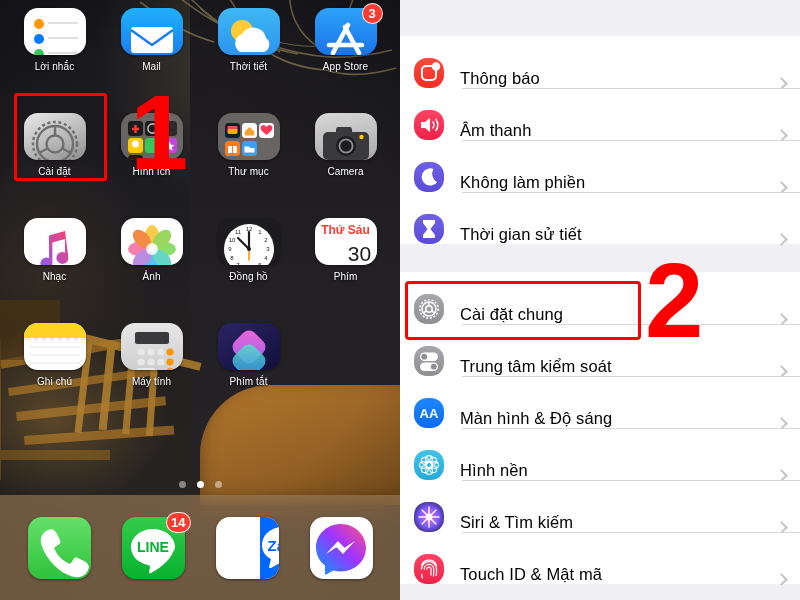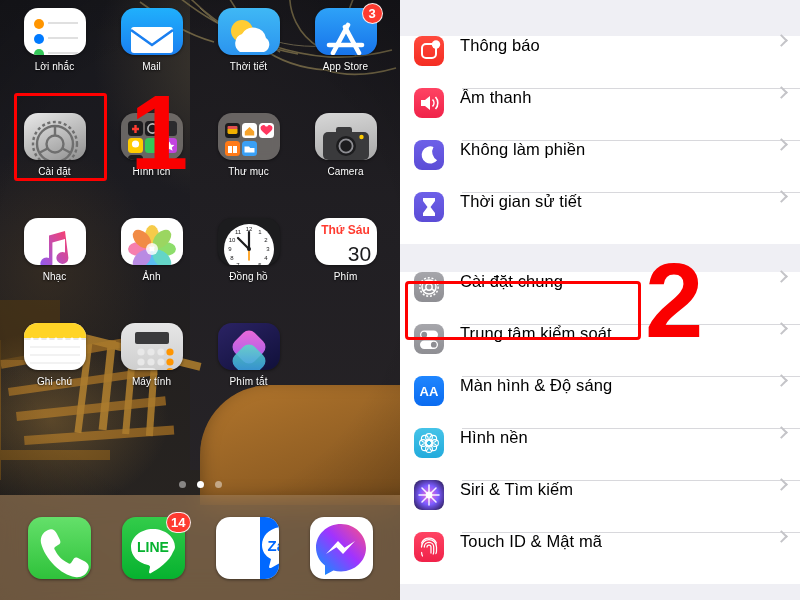--- a/index.html
+++ b/index.html
@@ -141,34 +141,34 @@
   
   #settings {
     width: 400px; height: 600px;
     background: #efeff4;
     position: relative; overflow: hidden;
   }
   .sec-gap { height: 36px; background: #efeff4; }
   .sec-gap.small { height: 28px; }
   .group { background: #fff; }
   .row {
-    display: flex; align-items: flex-start;
+    display: flex; align-items: flex-end;
     height: 52px; padding-left: 14px; position: relative;
     background: #fff;
   }
   .row + .row::before {
     content: ""; position: absolute; left: 62px; right: 0; top: 0;
     height: 1px; background: #d8d8dc;
   }
   .group:last-child .row:last-child::after {
     content: ""; position: absolute; left: 62px; right: 0; bottom: 0;
     height: 1px; background: #d8d8dc;
   }
   .s-icon {
-    width: 30px; height: 30px; border-radius: 8px; flex: none;
+    width: 30px; height: 30px; border-radius: 13px; flex: none;
     display: flex; align-items: center; justify-content: center;
     position: relative; overflow: hidden;
   }
   .s-label {
     margin-left: 16px; font-size: 16.5px; color: #000;
     letter-spacing: .1px; flex: 1;
   }
   .chev {
     margin-right: 14px; width: 9px; height: 9px;
     border-right: 2px solid #c4c4c8; border-top: 2px solid #c4c4c8;

